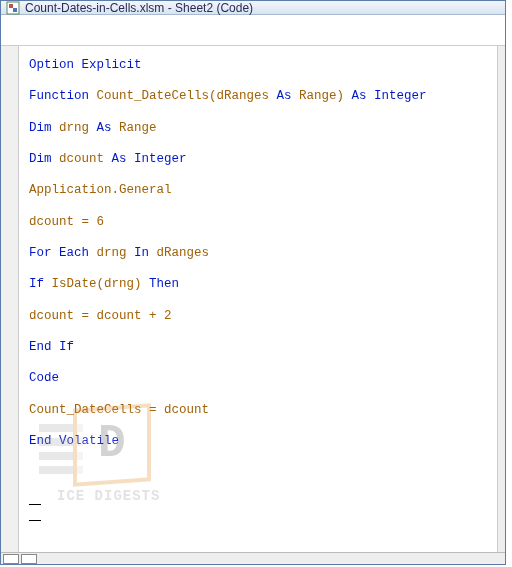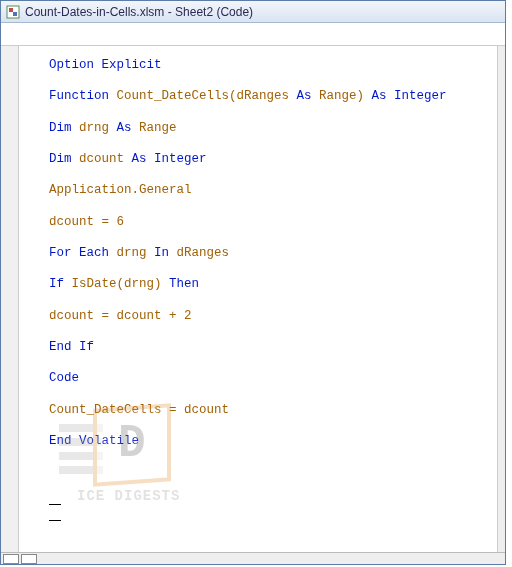--- a/index.html
+++ b/index.html
@@ -1,28 +1,28 @@
 <!DOCTYPE html>
 <html><head>
 <meta charset="utf-8">
 <style>
   * { box-sizing: border-box; margin: 0; padding: 0; }
   body { width: 512px; height: 567px; background: #fff; font-family: "Segoe UI", Tahoma, sans-serif; font-size: 12px; overflow: hidden; position: relative; }
 
   .window { width: 506px; height: 565px; border: 1px solid #5b7ba8; position: relative; background: #fff; }
 
-  .titlebar { height: 22px; background: linear-gradient(#f2f6fb, #d8e4f2); display: flex; align-items: center; padding: 0 4px; border-bottom: 1px solid #a8b8d0; }
+  .titlebar { height: 14px; background: linear-gradient(#f2f6fb, #d8e4f2); display: flex; align-items: center; padding: 0 4px; border-bottom: 1px solid #a8b8d0; }
   .titlebar .icon { width: 16px; height: 16px; display: inline-flex; align-items: center; justify-content: center; margin-right: 4px; }
   .titlebar .title { font-size: 12px; color: #2a2a55; }
 
   .dropdown-row { height: 22px; padding: 2px 6px; background: #e8e8e8; border-bottom: 1px solid #bbb; display: flex; margin-top: 48px; }
   .dropdown { height: 18px; background: #fff; border: 1px solid #888; font-size: 11px; padding: 1px 4px; display: flex; align-items: center; justify-content: space-between; min-width: 260px; }
   .dropdown .chev { font-size: 8px; color: #333; }
 
-  .code-area { position: absolute; top: 44px; left: 0; right: 0; bottom: 12px; background: #fff; border-top: 1px solid #ccc; display: flex; gap: 20px; }
+  .code-area { position: absolute; top: 44px; left: 0; right: 0; bottom: 12px; background: #fff; border-top: 1px solid #ccc; display: flex; }
   .gutter { width: 18px; background: #f0f0f0; border-right: 1px solid #ccc; }
   .code-pane { flex: 1; padding: 8px 10px; font-family: Consolas, "Courier New", monospace; font-size: 12.5px; line-height: 1.9; color: #000; position: relative; overflow: hidden; }
   .scrollbar { width: 8px; background: #eee; border-left: 1px solid #ccc; }
 
   .code-line { white-space: pre; margin-bottom: 2px; }
   .kw { color: #0018c8; }
   .txt { color: #a16207; }
 
   .splitbar { position: absolute; bottom: 0; left: 0; right: 0; height: 12px; background: #eee; border-top: 1px solid #bbb; display: flex; align-items: center; }
   .splitbar .tab { width: 16px; height: 10px; border: 1px solid #888; margin-left: 2px; background: #fff; }

